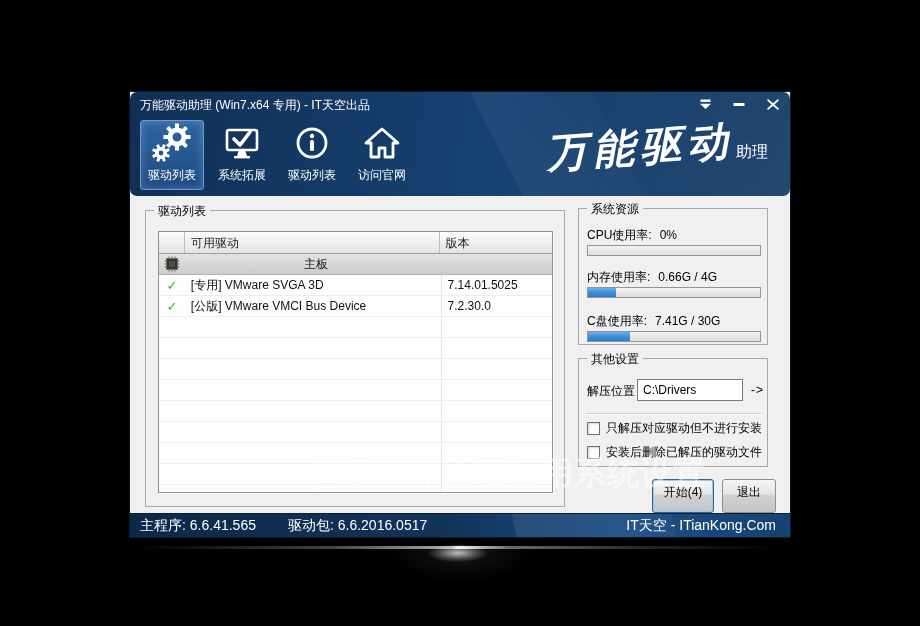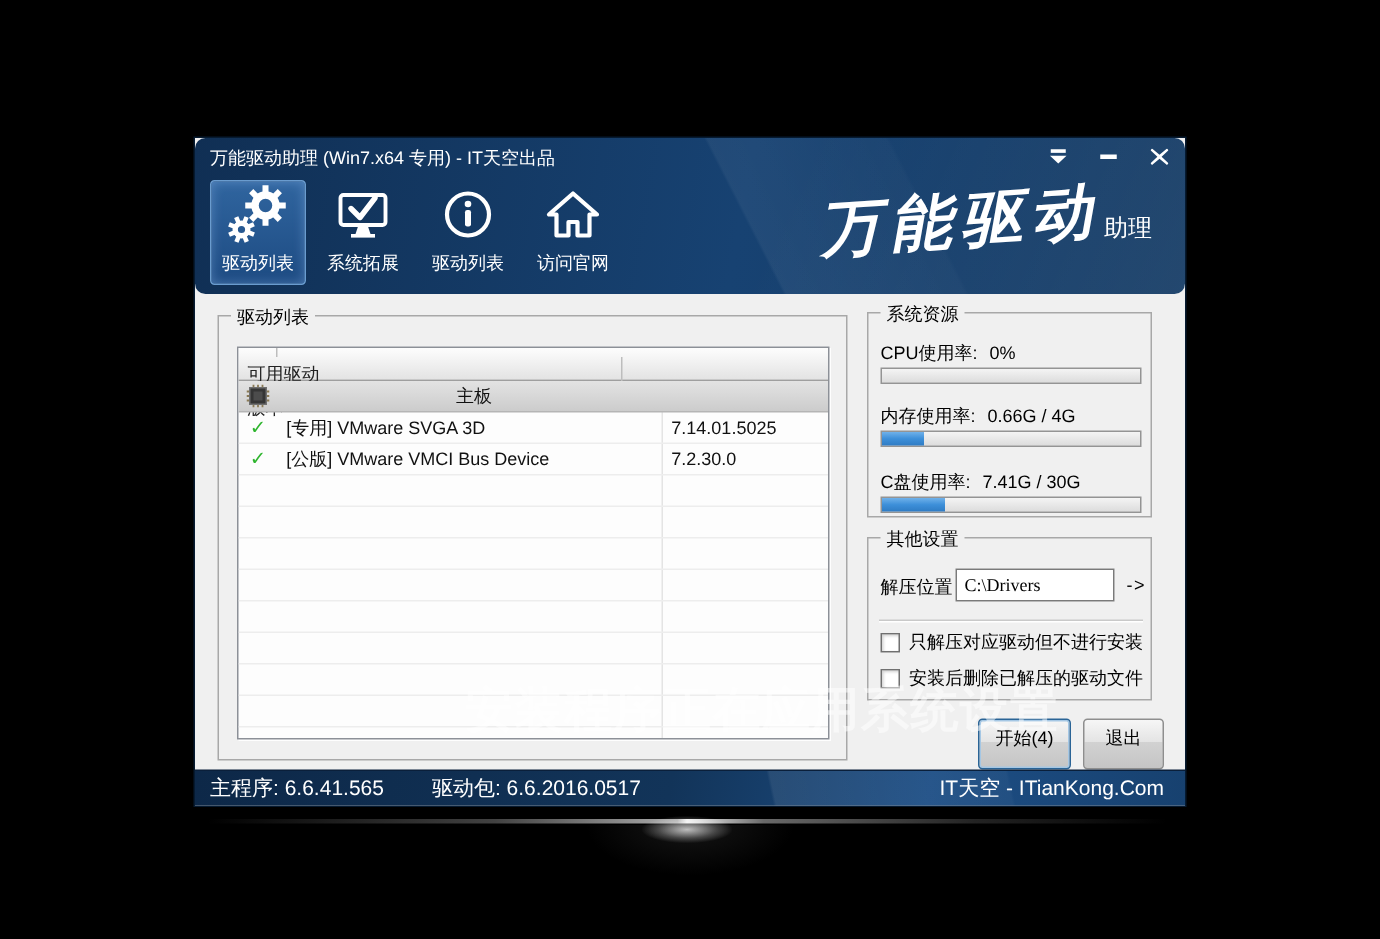--- a/index.html
+++ b/index.html
@@ -46,21 +46,21 @@
   .group { position:absolute; border:1px solid #a8a8a8; }
   .group-label { position:absolute; top:-8px; left:8px; background:#f0f0f0; padding:0 4px; font-size:12px; color:#000; }
 
   .group-driver { left:15px; top:118px; width:420px; height:297px; }
   .group-sysres { left:448px; top:116px; width:190px; height:137px; }
   .group-other  { left:448px; top:266px; width:190px; height:109px; }
 
   
   .dtable { position:absolute; left:28px; top:139px; width:395px; height:262px;
     border:1px solid #8c9097; box-shadow:1px 1px 0 rgba(255,255,255,.9); background:#fdfdfd; overflow:hidden; }
-  .thead { display:flex; height:22px; background:linear-gradient(#fdfdfd,#e3e3e3); border-bottom:1px solid #9f9f9f;flex-direction:column; }
+  .thead { display:flex; height:22px; background:linear-gradient(#fdfdfd,#e3e3e3); border-bottom:1px solid #9f9f9f; }
   .h-col { font-size:12px; padding:3px 6px; border-right:1px solid #bdbdbd; color:#222; }
   .h-c0 { width:26px; } .h-c1 { width:256px; } .h-c2 { width:113px; border-right:none; }
   .tbody { position:relative; height:240px; }
   .vsep { position:absolute; top:0; bottom:0; left:282px; width:1px; background:#e4e4e4; z-index:0; }
   .row { position:relative; display:flex; align-items:center; height:21px; border-bottom:1px solid #ededed; font-size:12px; z-index:1; }
   .row-cat { background:linear-gradient(#e3e3e3,#cccccc); border-bottom:1px solid #b5b5b5;text-align:center; }
   .c-check { width:26px; text-align:center; color:#2eb52e; font-weight:bold; font-size:13px; }
   .c-name { width:256px; padding-left:6px; color:#111; }
   .c-ver  { width:113px; padding-left:8px; color:#111; }
   .cat-icon { width:26px; display:flex; justify-content:center; }
@@ -68,21 +68,21 @@
   
   .res-line { position:absolute; left:8px; font-size:12px; color:#000; }
   .res-line .val { margin-left:8px; }
   .pbar { position:absolute; left:8px; width:174px; height:11px; border:1px solid #949494;
     background:linear-gradient(#f4f4f4,#dcdcdc); }
   .pfill { height:100%; background:linear-gradient(#6fb1ea,#3d8fd9 50%,#2f7cc4); }
 
   
   .lbl { position:absolute; font-size:12px; color:#000; }
   .path-input { position:absolute; left:58px; top:20px; width:106px; height:22px; border:1px solid #7a7a7a;
-    background:#fff; font-size:12px; padding:2px 5px; font-family:Liberation Serif, serif; }
+    background:#fff; font-size:12px; padding:2px 5px; font-family:Liberation Sans, sans-serif; }
   .arrow-btn { position:absolute; left:172px; top:24px; font-size:12px; color:#000; letter-spacing:1px; }
   .hline { position:absolute; left:7px; top:54px; width:176px; height:1px; background:#c9c9c9; box-shadow:0 1px 0 #fff; }
   .cb-row { position:absolute; left:8px; display:flex; align-items:center; gap:6px; font-size:12px; color:#000; }
   .cbx { width:13px; height:13px; background:#fff; border:1px solid #707070; box-shadow:inset 1px 1px 2px rgba(0,0,0,.18); }
 
   
   .btn { position:absolute; top:387px; height:34px; font-size:12px; color:#000; text-align:center; line-height:25px;
     background:linear-gradient(#f6f6f6 0%,#e4e4e4 45%,#d2d2d2 46%,#c5c5c5 100%); border:1px solid #8e8e8e; border-radius:3px; }
   .btn-start { left:522px; width:62px; border-color:#2a6496; box-shadow:inset 0 0 0 1px #a5c7e4; }
   .btn-exit { left:592px; width:54px; }

